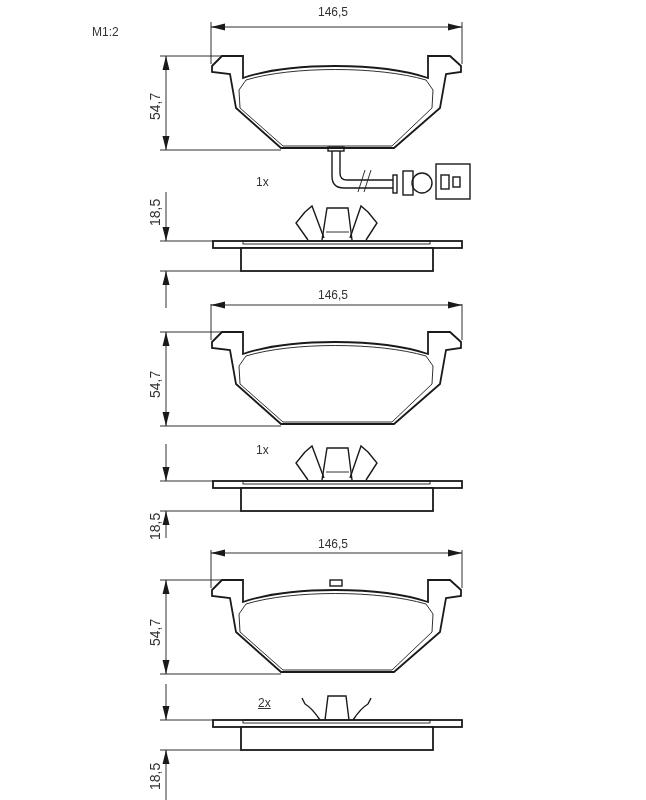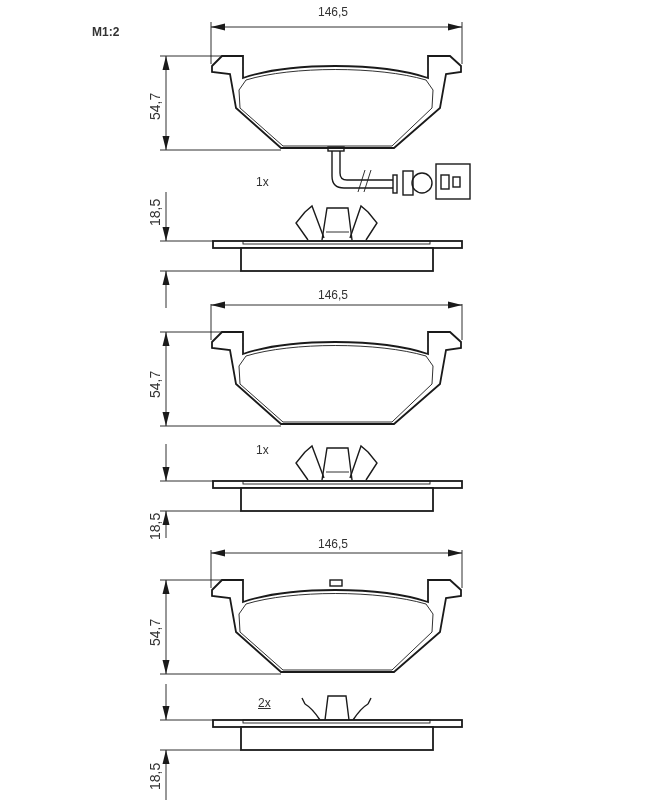--- a/index.html
+++ b/index.html
@@ -8,21 +8,21 @@
   .ln { stroke:#1a1a1a; fill:none; stroke-width:1.4; }
   .thin { stroke:#1a1a1a; fill:none; stroke-width:0.9; }
   .pad { stroke:#1a1a1a; fill:#fff; stroke-width:1.8; }
   .arr { fill:#1a1a1a; }
   .txt { position:absolute; font-size:12px; color:#333; line-height:1; white-space:nowrap; }
   .vtxt { position:absolute; font-size:14px; color:#333; transform:rotate(-90deg); transform-origin:left top; white-space:nowrap; line-height:1; }
 </style>
 </head>
 <body>
 
-<div class="txt" style="left:92px;top:26px;font-weight:bold;">M1:2</div>
+<div class="txt" style="left:92px;top:26px;">M1:2</div>
 
 <svg width="646" height="800" viewBox="0 0 646 800">
   <defs>
     <g id="padface">
 
       <path class="pad" d="M212,66 L222,56 L243,56 L243,78 C290,62 380,62 428,78 L428,56 L450,56 L461,66 L461,72 L446,74 L440,108 L394,148 L281,148 L236,108 L230,74 L212,72 Z"></path>
 
       <path class="thin" d="M246,80 C292,66 378,66 426,80 L433,90 L432,108 L392,146 L283,146 L240,108 L239,90 Z"></path>
     </g>
     <g id="profile">

